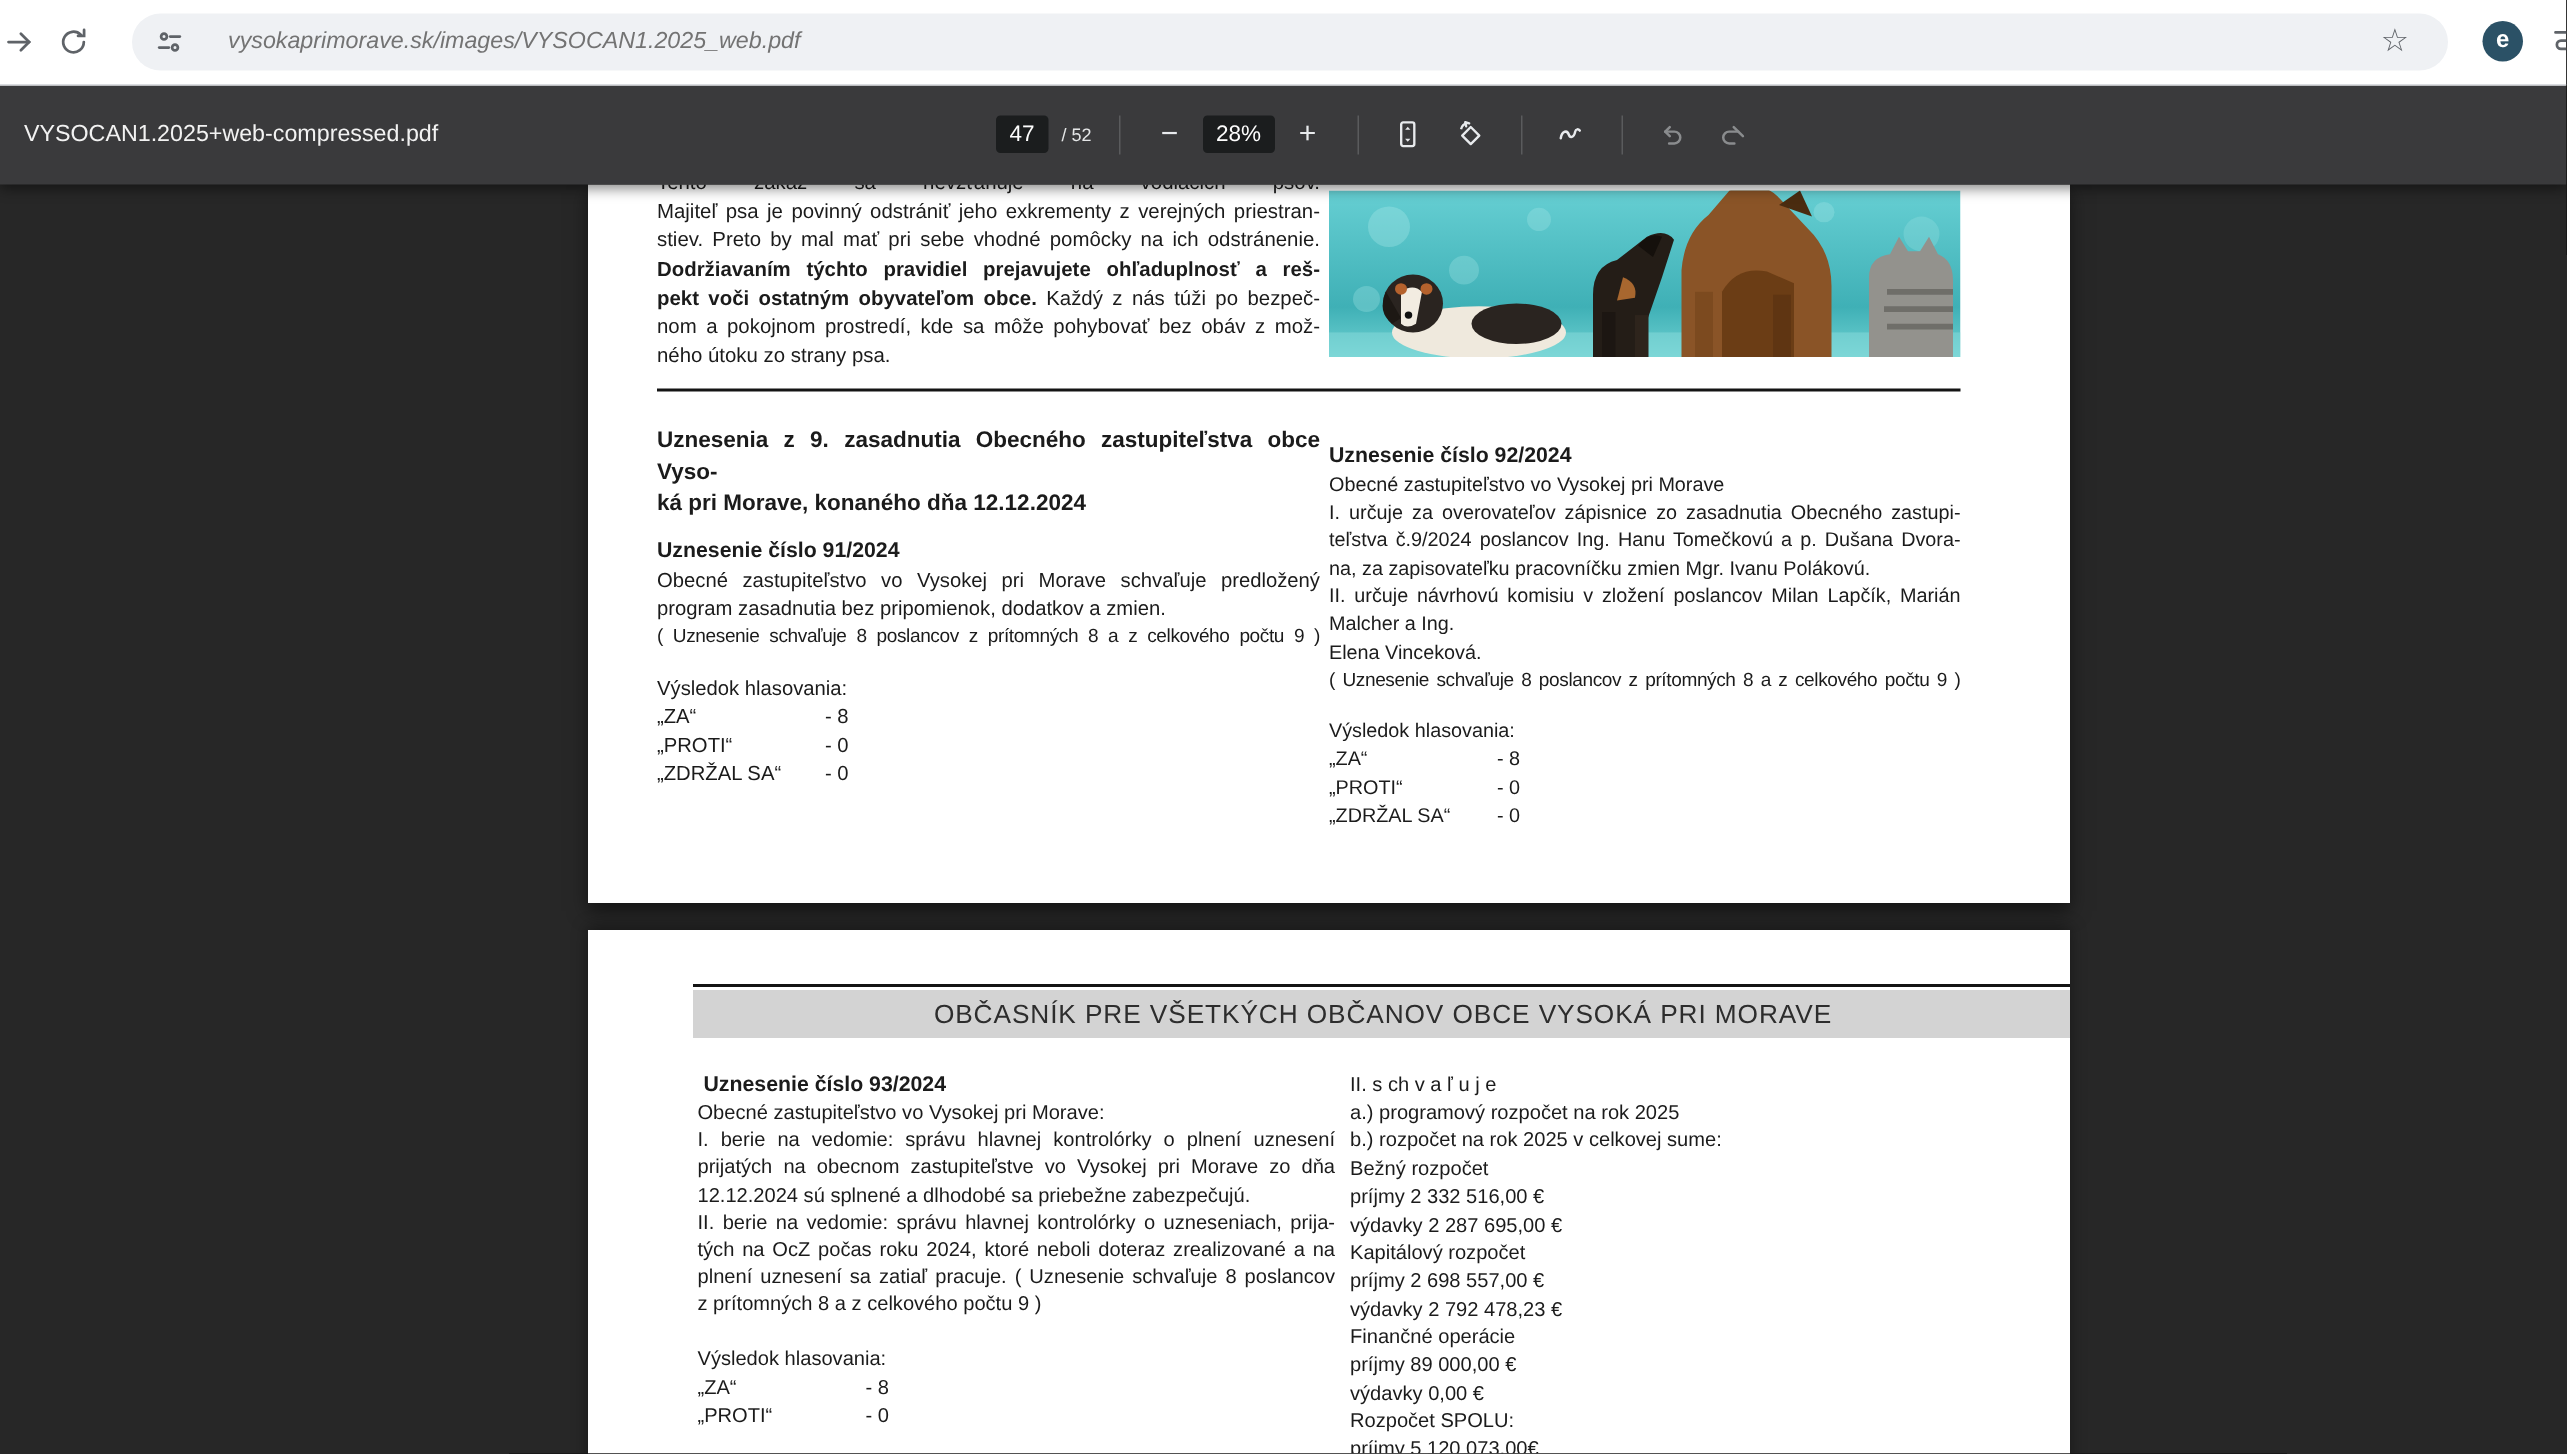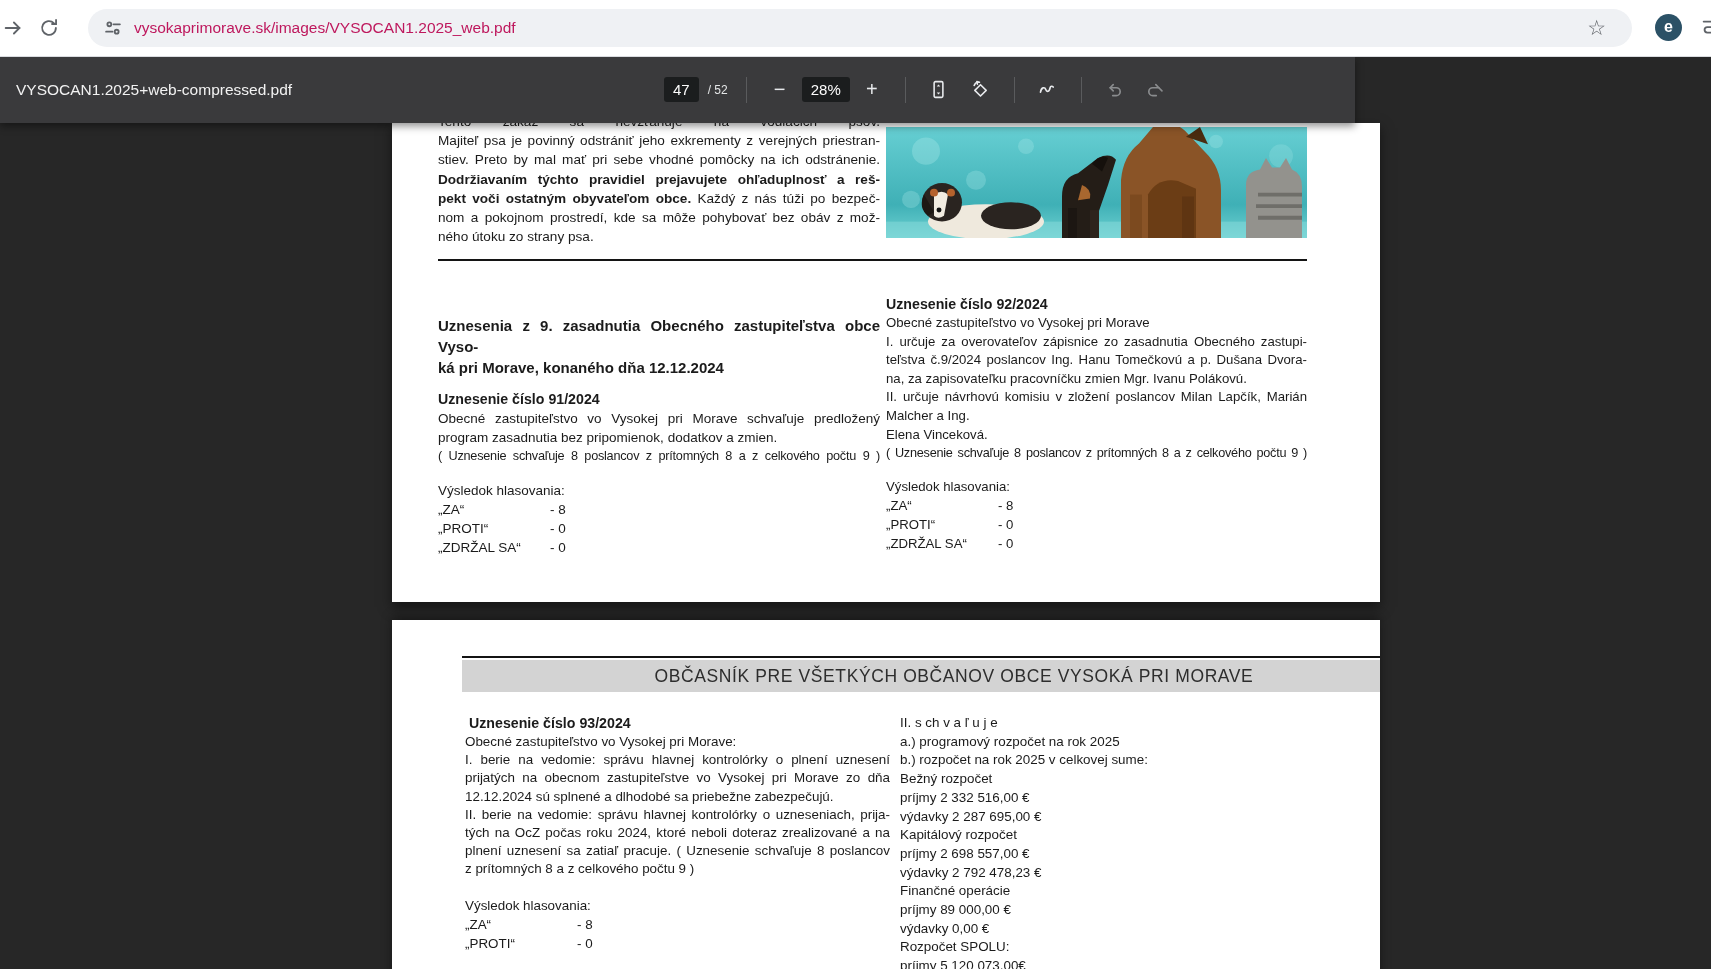--- a/index.html
+++ b/index.html
@@ -5,28 +5,28 @@
   html,body{margin:0;padding:0;background:#111;}
   #screen{position:relative;width:1711px;height:969px;background:#272727;overflow:hidden;
           font-family:"Liberation Sans",sans-serif;-webkit-font-smoothing:antialiased;}
   
   .browserbar{position:absolute;top:0;left:0;width:1711px;height:56px;background:#ffffff;
               border-bottom:1px solid #dadce0;z-index:30;}
   .nav-ic{position:absolute;top:17px;width:22px;height:22px;color:#5f6368;}
   .omnibox{position:absolute;left:88px;top:9px;width:1544px;height:38px;background:#eff1f4;
            border-radius:19px;}
   .siteinfo{position:absolute;left:14px;top:8px;width:22px;height:22px;color:#5f6368;}
-  .url{position:absolute;left:46px;top:0;height:38px;line-height:38px;font-size:15.5px;color:#be185d;
-       white-space:nowrap;}
+  .url{position:absolute;left:64px;top:0;height:38px;line-height:38px;font-size:15.5px;color:#737373;
+       white-space:nowrap;font-style:italic;}
   .star{position:absolute;right:26px;top:6px;font-size:21px;color:#5f6368;line-height:26px;}
   .ext-badge{position:absolute;left:1655px;top:14px;width:27px;height:27px;border-radius:50%;
              background:#2b5166;color:#fff;font-weight:700;font-size:16px;text-align:center;line-height:26px;}
   .partial-ic{position:absolute;left:1699px;top:17px;width:24px;height:22px;color:#5f6368;}
   
-  .pdfbar{position:absolute;top:56px;left:0;width:1355px;height:67px;background:#3a3a3c;z-index:20;
+  .pdfbar{position:absolute;top:56px;left:0;width:1711px;height:67px;background:#3a3a3c;z-index:20;
           box-shadow:0 3px 8px rgba(0,0,0,.45);color:#e8eaed;}
   .pdf-title{position:absolute;left:16px;top:0;height:67px;line-height:67px;font-size:15.5px;color:#f2f2f2;}
   .pdf-controls{position:absolute;left:664px;top:0;height:67px;display:flex;align-items:center;}
   .valbox{background:#1b1d1e;border-radius:3px;padding:4px 9px;font-size:15px;color:#fdfdfd;}
   .ptotal{margin-left:9px;font-size:12px;color:#e4e6e7;}
   .vsep{width:1px;height:26px;background:#5a5b5d;margin:0 18px;}
   .tbtn{width:30px;height:30px;display:flex;align-items:center;justify-content:center;
         font-size:20px;color:#e8eaed;border-radius:50%;}
   .tbtn svg{display:block;}
   .dim{color:#8a8c8e;}
@@ -35,30 +35,30 @@
   .page{position:absolute;left:392px;width:988px;background:#fff;color:#1b1b1b;}
   #page47{top:123px;height:479px;overflow:hidden;box-shadow:0 5px 12px rgba(0,0,0,.5);}
   #page48{top:620px;height:430px;overflow:hidden;box-shadow:0 -3px 10px rgba(0,0,0,.4);}
   .abs{position:absolute;}
   .tl{white-space:nowrap;}
   .tl.j{white-space:normal;text-align:justify;text-align-last:justify;}
   .tl.small{font-size:12.7px;letter-spacing:-0.25px;}
   .intro{left:46px;top:-11px;width:442px;font-size:13.6px;line-height:19.2px;}
   .photo{left:494px;top:4px;width:421px;height:111px;}
   .rule{left:46px;top:136px;width:869px;height:2px;background:#141414;}
-  .colL47{left:46px;top:160px;width:442px;font-size:13.5px;line-height:19px;margin-top:32px;}
+  .colL47{left:46px;top:160px;width:442px;font-size:13.5px;line-height:19px;}
   .colR47{left:494px;top:172px;width:421px;font-size:13.2px;line-height:18.6px;}
   .headline{font-size:15px;line-height:21px;font-weight:700;}
   .res-title{font-weight:700;font-size:14.2px;line-height:19px;}
   .mt12{margin-top:12px;}
   .vote{margin-top:15px;}
   .vote-row span.vl{display:inline-block;width:112px;}
   .banner-rule{left:70px;top:36px;width:920px;height:2px;background:#141414;}
   .banner{left:70px;top:40px;width:920px;height:32px;background:#d3d3d3;text-align:center;
-          line-height:32px;font-size:17.5px;letter-spacing:.6px;color:#2d2d2d;padding-left:32px;}
+          line-height:32px;font-size:17.5px;letter-spacing:.6px;color:#2d2d2d;}
   .colL48{left:73px;top:94px;width:425px;font-size:13.4px;line-height:18.2px;}
   .colR48{left:508px;top:94px;width:330px;font-size:13.4px;line-height:18.7px;}
   .colL48 .vote{margin-top:18px;}
   .vote-row{line-height:19px;}
 </style>
 </head>
 <body>
 
 <div id="screen">
 

